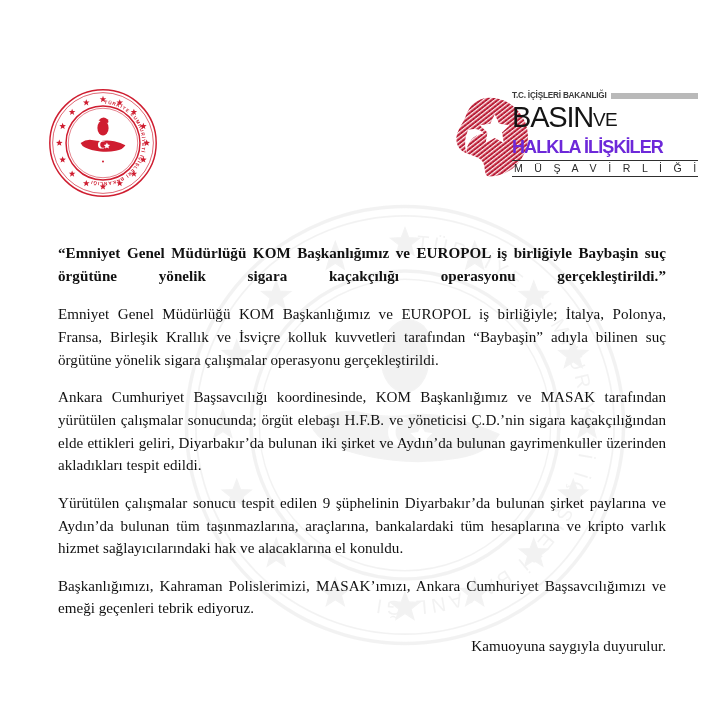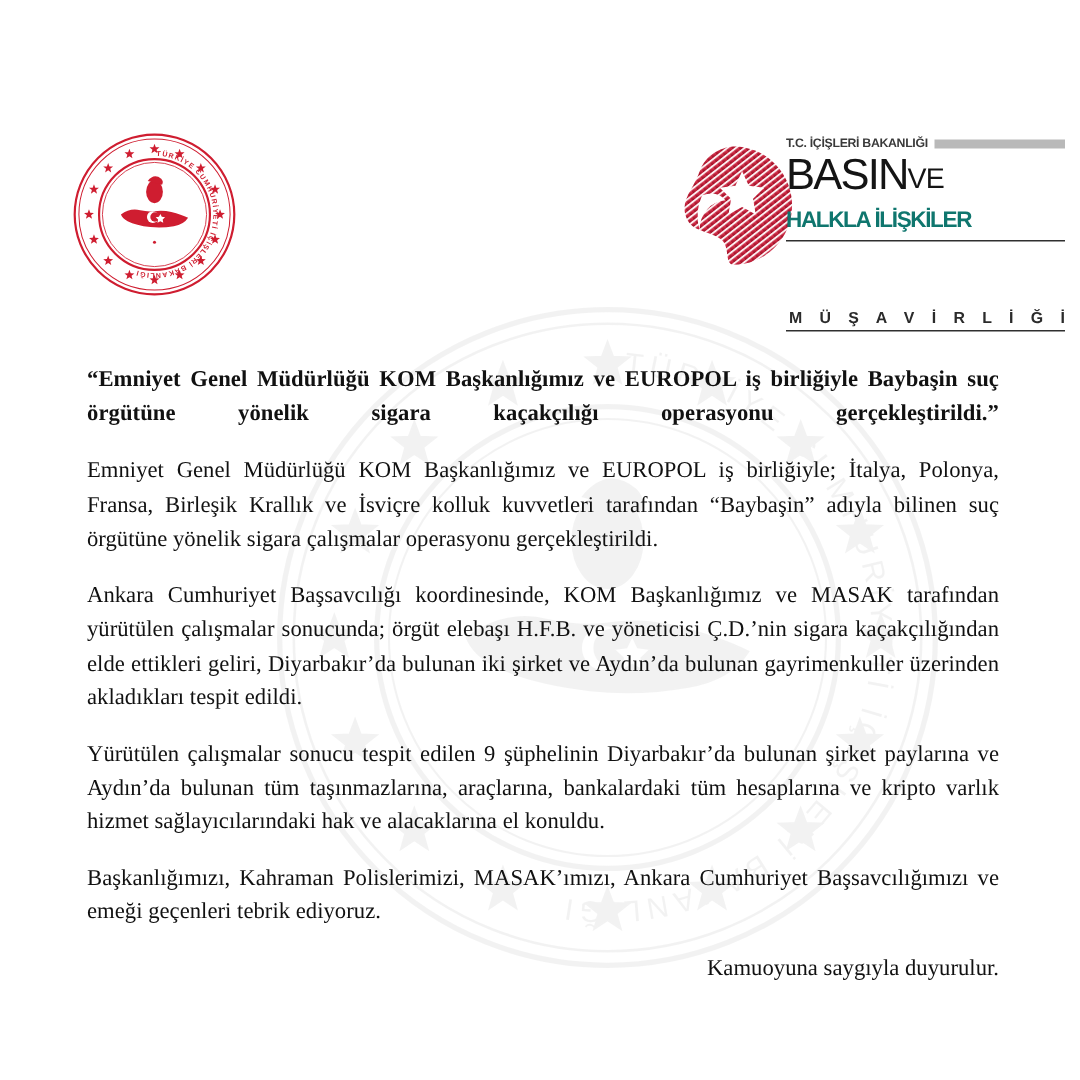--- a/index.html
+++ b/index.html
@@ -57,21 +57,21 @@
   }
   #press-logo-mark {
     position: absolute;
     left: 0; top: 4px;
     width: 86px; height: 86px;
   }
   #press-logo-mark svg { display:block; width:100%; height:100%; }
 
   #press-logo-text {
     position: absolute;
-    left: 80px;
+    left: 68px;
     top: 0;
     width: 186px;
   }
   .pl-row-top {
     display: flex;
     align-items: center;
     gap: 4px;
     height: 11px;
   }
   .pl-ministry {
@@ -100,40 +100,39 @@
     white-space: nowrap;
   }
   .pl-basin .ve {
     font-size: 19px;
     letter-spacing: -0.6px;
     vertical-align: 1px;
   }
   .pl-halkla {
     font-family: "Liberation Sans", sans-serif;
     font-weight: 700;
-    font-size: 15px;
+    font-size: 18px;
     letter-spacing: -0.9px;
-    color: #0f766e;
+    color: #6d28d9;
     line-height: 24px;
     white-space: nowrap;
     border-bottom: 1.5px solid #2f2f2f;
     padding-bottom: 1px;
   }
   .pl-musavirligi {
     font-family: "Liberation Sans", sans-serif;
-    font-weight: 700;
+    font-weight: 400;
     font-size: 10.6px;
     letter-spacing: 4.3px;
     color: #2b2b2b;
     line-height: 15px;
     white-space: nowrap;
     border-bottom: 1.5px solid #2f2f2f;
     text-align: right;
     padding-left: 2px;
-    margin-top: 44px;
   }
 
   
   #content {
     position: absolute;
     left: 58px;
     top: 229px;
     width: 608px;
     z-index: 2;
   }

